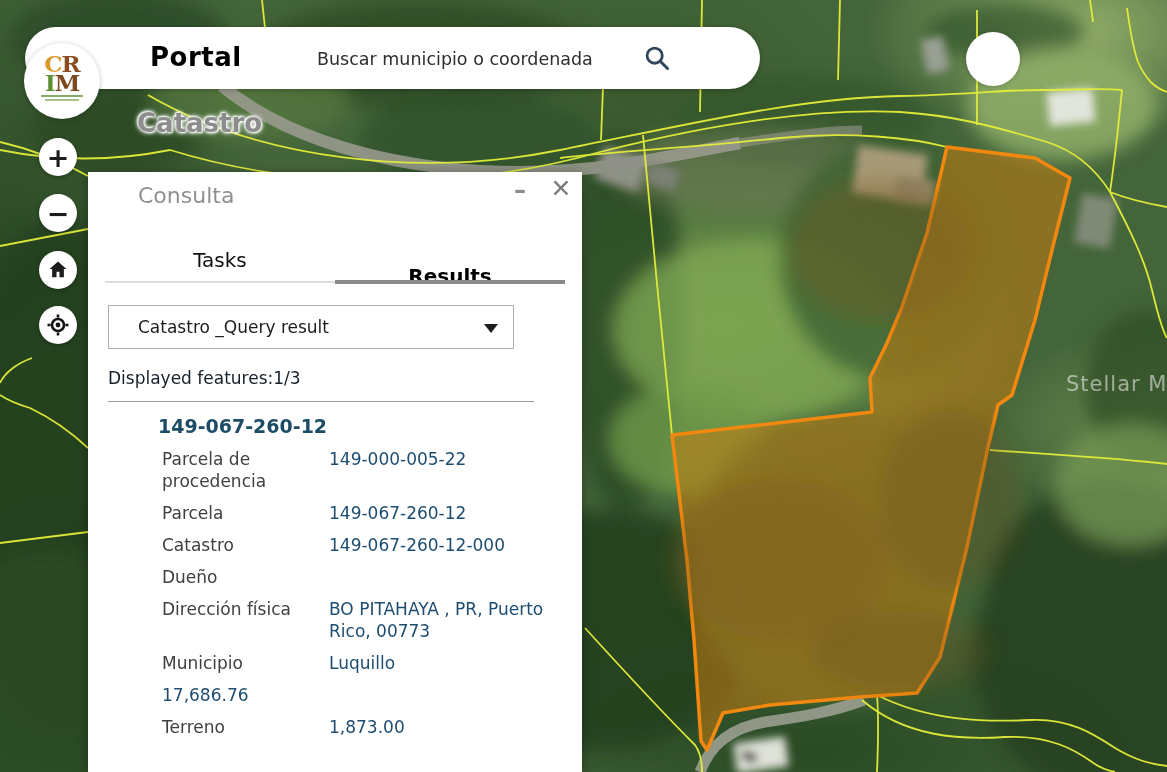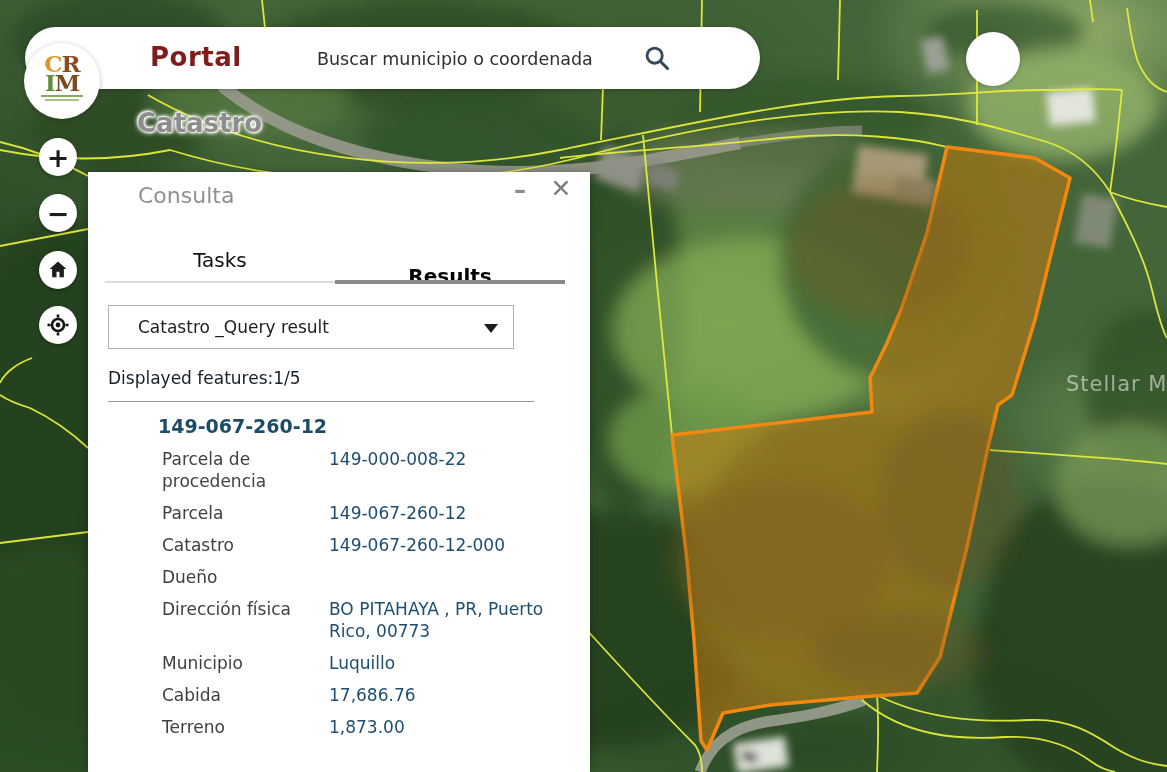--- a/index.html
+++ b/index.html
@@ -18,21 +18,21 @@
       radial-gradient(600px 220px at 70% 97%, #2a4a25, rgba(42,74,37,0) 75%),
       radial-gradient(300px 200px at 55% 12%, #3a5a2e, rgba(58,90,46,0) 70%);}
   .map svg{position:absolute;inset:0;}
   .watermark{position:absolute;left:1066px;top:372px;font-size:21px;letter-spacing:1px;
              color:rgba(245,245,245,.55);white-space:nowrap;}
 
   
   .toppill{position:absolute;left:25px;top:27px;width:735px;height:62px;background:#fff;
            border-radius:31px;box-shadow:0 1px 5px rgba(0,0,0,.25);}
   .portal{position:absolute;left:125px;top:15px;font-size:26px;font-weight:bold;
-          color:#7f1d1d;letter-spacing:.5px;}
+          color:#000000;letter-spacing:.5px;}
   .search{position:absolute;left:290px;top:11px;width:310px;height:40px;border:none;outline:none;
           background:transparent;font-family:"DejaVu Sans","Liberation Sans",sans-serif;
           font-size:17.5px;color:#a16207;}
   .search::placeholder{color:#2e2e2e;opacity:1;}
   .mag{position:absolute;left:618px;top:17px;}
   .catastro{position:absolute;left:137px;top:108px;font-size:26px;font-weight:bold;color:#8d8d8d;
             text-shadow:0 0 4px #fff,0 0 6px #fff,1px 1px 2px #fff,-1px -1px 2px #fff;}
   .logo{position:absolute;left:24px;top:30px;width:76px;height:76px;border-radius:50%;
         background:#fff;box-shadow:0 1px 5px rgba(0,0,0,.25);text-align:center;margin-top:13px;}
   .logo .ltrs{margin-top:11px;font-family:"DejaVu Serif","Liberation Serif",serif;
@@ -43,21 +43,21 @@
   .acct{position:absolute;left:966px;top:32px;width:54px;height:54px;border-radius:50%;
         background:#fff;box-shadow:0 1px 4px rgba(0,0,0,.2);cursor:pointer;}
 
   
   .mbtn{position:absolute;left:39px;width:38px;height:38px;border-radius:50%;background:#fff;
         box-shadow:0 1px 4px rgba(0,0,0,.35);display:flex;align-items:center;justify-content:center;
         font-size:27px;font-weight:600;color:#1c1c1c;cursor:pointer;user-select:none;}
 
   
   .panel{position:absolute;left:88px;top:172px;width:494px;height:600px;background:#fff;
-         box-shadow:0 1px 10px rgba(0,0,0,.35);padding-left:8px;}
+         box-shadow:0 1px 10px rgba(0,0,0,.35);}
   .panel-title{position:absolute;left:50px;top:11px;font-size:22px;color:#909090;}
   .winbtn{position:absolute;text-align:center;color:#8a8a8a;cursor:pointer;user-select:none;}
   .winbtn.min{left:416px;top:4px;width:32px;height:30px;font-size:24px;font-weight:bold;}
   .winbtn.close{left:456px;top:2px;width:34px;height:34px;font-size:25px;color:#7c7c7c;}
   .tabs{position:absolute;left:17px;top:76px;width:460px;display:flex;}
   .tab{width:50%;text-align:center;font-size:20px;color:#111;cursor:pointer;}
   .tab.active{font-weight:bold;color:#000;margin-top:16px;}
   .tabline{position:absolute;left:17px;top:109px;width:460px;height:2px;background:#dcdcdc;}
   .tabline-active{position:absolute;left:247px;top:108px;width:230px;height:4px;background:#8a8a8a;}
   .dropdown{position:absolute;left:20px;top:133px;width:404px;height:42px;border:1px solid #b0b0b0;
@@ -215,29 +215,29 @@
       <div class="tab active">Results</div>
     </div>
     <div class="tabline"></div>
     <div class="tabline-active"></div>
 
     <div class="dropdown">
       <span class="val">Catastro _Query result</span>
       <span class="caret"></span>
     </div>
 
-    <div class="features">Displayed features:1/5</div>
+    <div class="features">Displayed features:1/3</div>
     <div class="divider"></div>
 
     <div class="resid">149-067-260-12</div>
 
     <div class="fields">
       <div class="frow">
         <div class="flabel">Parcela de procedencia</div>
-        <div class="fvalue">149-000-008-22</div>
+        <div class="fvalue">149-000-005-22</div>
       </div>
       <div class="frow">
         <div class="flabel">Parcela</div>
         <div class="fvalue">149-067-260-12</div>
       </div>
       <div class="frow">
         <div class="flabel">Catastro</div>
         <div class="fvalue">149-067-260-12-000</div>
       </div>
       <div class="frow">
@@ -246,21 +246,20 @@
       </div>
       <div class="frow">
         <div class="flabel">Dirección física</div>
         <div class="fvalue">BO PITAHAYA , PR, Puerto Rico, 00773</div>
       </div>
       <div class="frow">
         <div class="flabel">Municipio</div>
         <div class="fvalue">Luquillo</div>
       </div>
       <div class="frow">
-        <div class="flabel">Cabida</div>
         <div class="fvalue">17,686.76</div>
       </div>
       <div class="frow">
         <div class="flabel">Terreno</div>
         <div class="fvalue">1,873.00</div>
       </div>
     </div>
   </div>
 
 </div>

